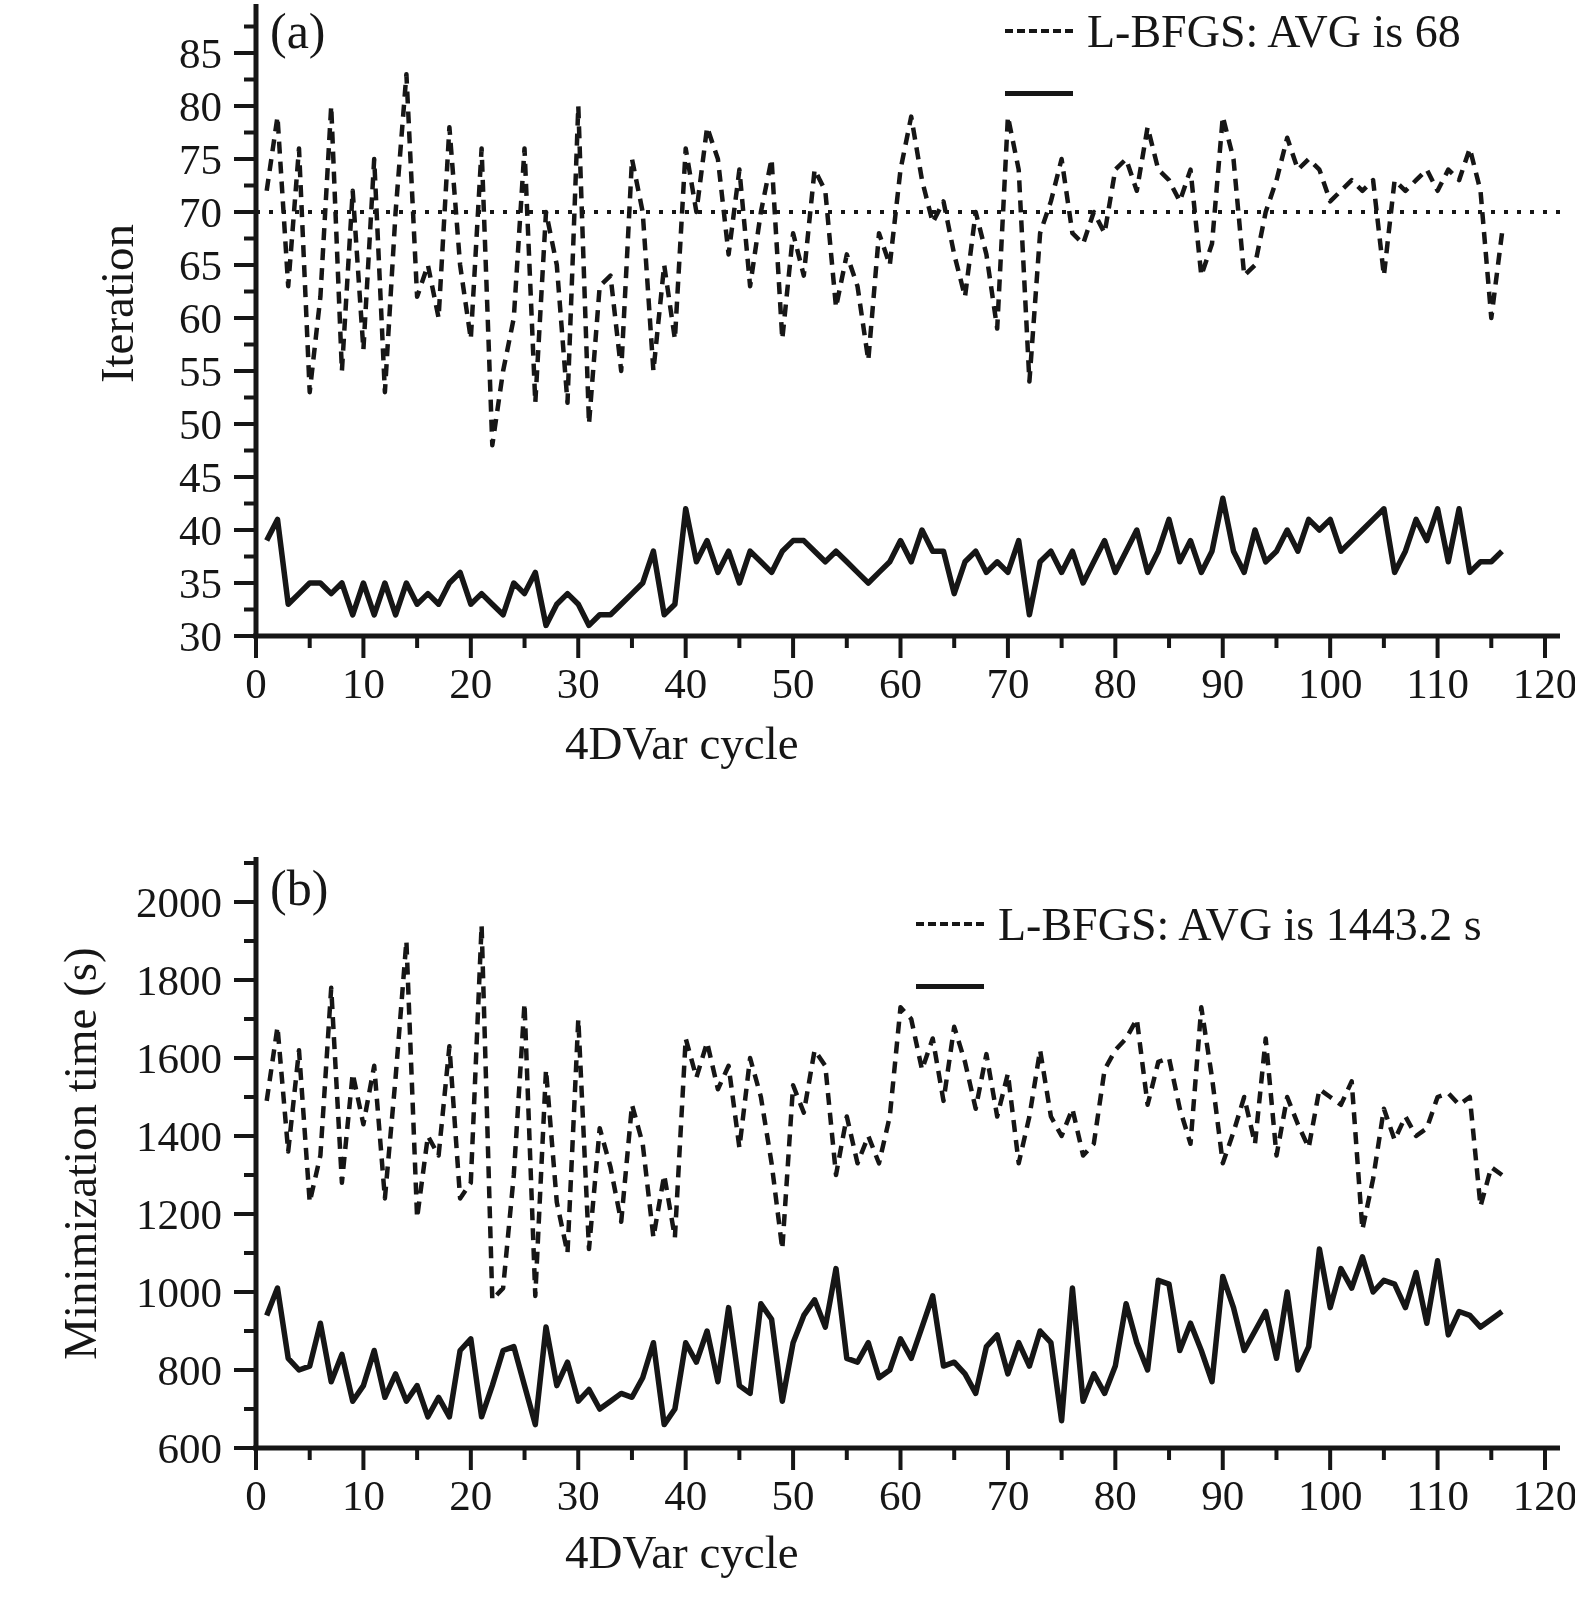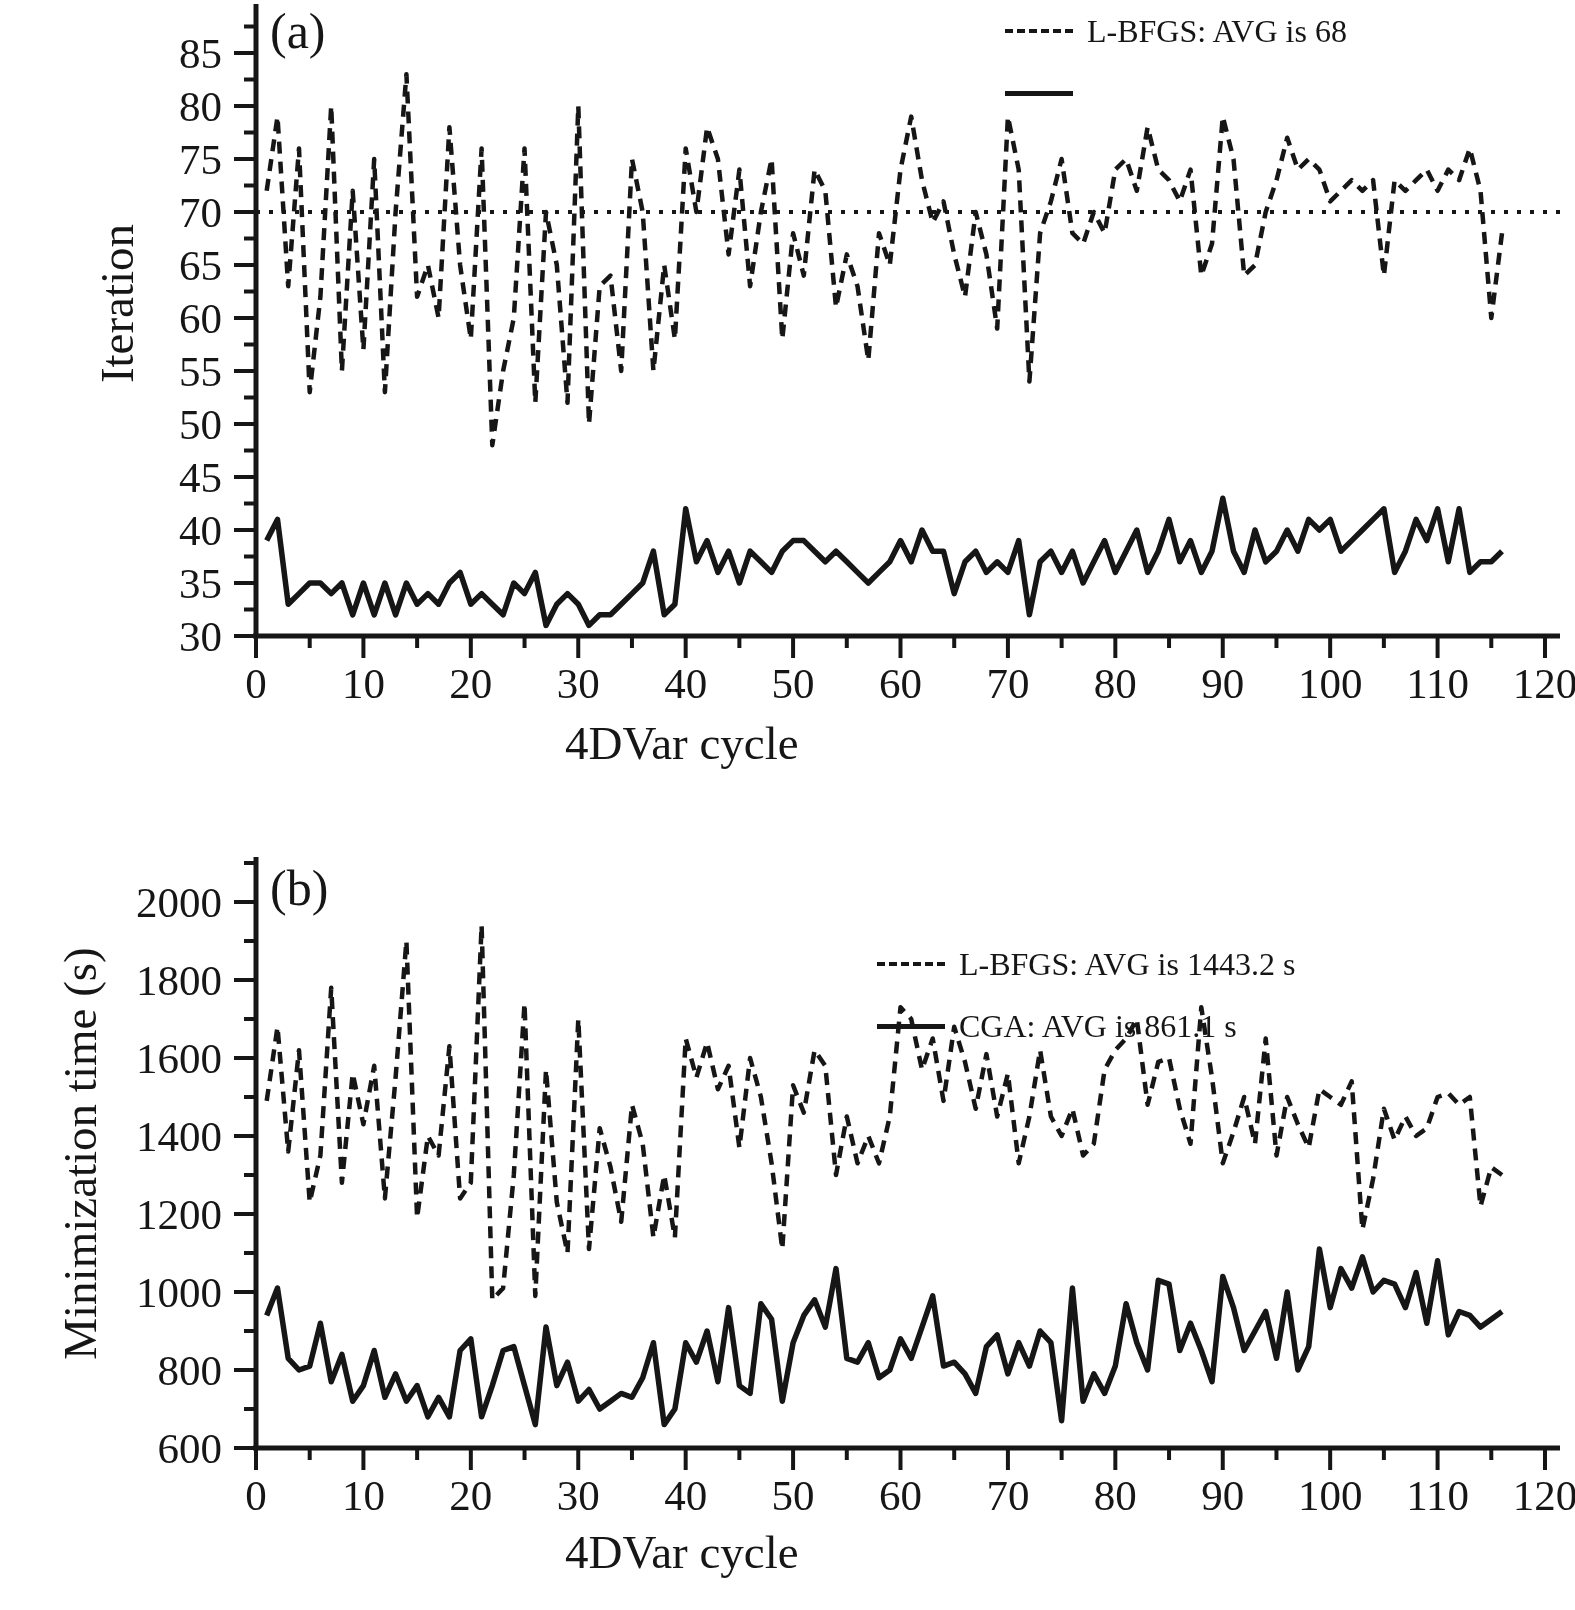--- a/index.html
+++ b/index.html
@@ -18,21 +18,21 @@
   .refline{stroke:#161616;stroke-width:4;stroke-dasharray:4 9;fill:none;}
   .panel-letter{position:absolute;font-size:50px;line-height:1;}
   .axis-title{position:absolute;font-size:47px;line-height:1;white-space:nowrap;}
   .axis-title.x{}
   .axis-title.y{text-align:center;white-space:nowrap;transform:rotate(-90deg);}
   .legend{position:absolute;}
   .legend-row{display:flex;align-items:center;height:62px;}
   .legend-sample{display:inline-block;height:0;margin-right:14px;flex:0 0 auto;}
   .legend-sample.dashed{width:68px;border-top:4.5px dashed #161616;}
   .legend-sample.solid{width:68px;border-top:5.5px solid #161616;}
-  .legend-label{font-size:32px;white-space:nowrap;}
+  .legend-label{font-size:46px;white-space:nowrap;}
 </style>
 </head>
 <body>
 
 <div class="page">
 
   <section class="panel" style="top:0;">
     <svg class="plot" viewBox="0 0 1575 805">
         <line x1="256" y1="4" x2="256" y2="636" class="axis"></line>
         <line x1="253" y1="636" x2="1560" y2="636" class="axis"></line>
@@ -193,25 +193,24 @@
         <line x1="1169.0416666666665" y1="643" x2="1169.0416666666665" y2="655" class="tick"></line>
         <line x1="1276.4583333333335" y1="643" x2="1276.4583333333335" y2="655" class="tick"></line>
         <line x1="1383.875" y1="643" x2="1383.875" y2="655" class="tick"></line>
         <line x1="1491.2916666666667" y1="643" x2="1491.2916666666667" y2="655" class="tick"></line>
         <polyline points="266.7,295.9 277.5,221.8 288.2,346.6 299.0,245.2 309.7,397.3 320.4,350.5 331.2,182.8 341.9,377.8 352.7,268.6 363.4,319.3 374.2,260.8 384.9,393.4 395.6,272.5 406.4,136.0 417.1,412.9 427.9,331.0 438.6,350.5 449.4,241.3 460.1,393.4 470.8,377.8 481.6,120.4 492.3,494.8 503.1,483.1 513.8,370.0 524.5,198.4 535.3,490.9 546.0,264.7 556.8,397.3 567.5,448.0 578.3,214.0 589.0,444.1 599.7,323.2 610.5,362.2 621.2,416.8 632.0,299.8 642.7,338.8 653.4,432.4 664.2,370.0 674.9,432.4 685.7,233.5 696.4,272.5 707.1,237.4 717.9,284.2 728.6,260.8 739.4,342.7 750.1,253.0 760.9,292.0 771.6,358.3 782.3,444.1 793.1,280.3 803.8,307.6 814.6,245.2 825.3,260.8 836.0,370.0 846.8,311.5 857.5,358.3 868.3,331.0 879.0,358.3 889.8,311.5 900.5,202.3 911.2,214.0 922.0,264.7 932.7,233.5 943.5,295.9 954.2,221.8 965.0,256.9 975.7,303.7 986.4,249.1 997.2,311.5 1007.9,268.6 1018.7,358.3 1029.4,311.5 1040.1,245.2 1050.9,311.5 1061.6,331.0 1072.4,303.7 1083.1,350.5 1093.8,338.8 1104.6,264.7 1115.3,245.2 1126.1,233.5 1136.8,214.0 1147.6,299.8 1158.3,256.9 1169.0,253.0 1179.8,303.7 1190.5,338.8 1201.3,202.3 1212.0,272.5 1222.8,358.3 1233.5,327.1 1244.2,292.0 1255.0,338.8 1265.7,233.5 1276.5,350.5 1287.2,292.0 1297.9,319.3 1308.7,342.7 1319.4,284.2 1330.2,292.0 1340.9,299.8 1351.7,276.4 1362.4,424.6 1373.1,373.9 1383.9,303.7 1394.6,334.9 1405.4,311.5 1416.1,331.0 1426.8,323.2 1437.6,292.0 1448.3,288.1 1459.1,299.8 1469.8,292.0 1480.5,401.2 1491.3,362.2 1502.0,370.0" class="series dashed"></polyline>
         <polyline points="266.7,510.4 277.5,483.1 288.2,553.3 299.0,565.0 309.7,561.1 320.4,518.2 331.2,576.7 341.9,549.4 352.7,596.2 363.4,580.6 374.2,545.5 384.9,592.3 395.6,568.9 406.4,596.2 417.1,580.6 427.9,611.8 438.6,592.3 449.4,611.8 460.1,545.5 470.8,533.8 481.6,611.8 492.3,580.6 503.1,545.5 513.8,541.6 524.5,580.6 535.3,619.6 546.0,522.1 556.8,580.6 567.5,557.2 578.3,596.2 589.0,584.5 599.7,604.0 610.5,596.2 621.2,588.4 632.0,592.3 642.7,572.8 653.4,537.7 664.2,619.6 674.9,604.0 685.7,537.7 696.4,557.2 707.1,526.0 717.9,576.7 728.6,502.6 739.4,580.6 750.1,588.4 760.9,498.7 771.6,514.3 782.3,596.2 793.1,537.7 803.8,510.4 814.6,494.8 825.3,522.1 836.0,463.6 846.8,553.3 857.5,557.2 868.3,537.7 879.0,572.8 889.8,565.0 900.5,533.8 911.2,553.3 922.0,522.1 932.7,490.9 943.5,561.1 954.2,557.2 965.0,568.9 975.7,588.4 986.4,541.6 997.2,529.9 1007.9,568.9 1018.7,537.7 1029.4,561.1 1040.1,526.0 1050.9,537.7 1061.6,615.7 1072.4,483.1 1083.1,596.2 1093.8,568.9 1104.6,588.4 1115.3,561.1 1126.1,498.7 1136.8,537.7 1147.6,565.0 1158.3,475.3 1169.0,479.2 1179.8,545.5 1190.5,518.2 1201.3,545.5 1212.0,576.7 1222.8,471.4 1233.5,502.6 1244.2,545.5 1255.0,526.0 1265.7,506.5 1276.5,553.3 1287.2,487.0 1297.9,565.0 1308.7,541.6 1319.4,444.1 1330.2,502.6 1340.9,463.6 1351.7,483.1 1362.4,451.9 1373.1,487.0 1383.9,475.3 1394.6,479.2 1405.4,502.6 1416.1,467.5 1426.8,518.2 1437.6,455.8 1448.3,529.9 1459.1,506.5 1469.8,510.4 1480.5,522.1 1491.3,514.3 1502.0,506.5" class="series solid"></polyline>
       </svg>
     <div class="panel-letter" style="left:270px;top:58px;">(b)</div>
     <div class="axis-title y" style="left:-240px;top:325px;width:640px;">Minimization time (s)</div>
     <div class="axis-title x" style="left:565px;top:724px;width:610px;">4DVar cycle</div>
-    <div class="legend" style="left:877px;top:88px;margin-top:40px;">
+    <div class="legend" style="left:916px;top:88px;">
       <div class="legend-row">
         <span class="legend-sample dashed"></span>
         <span class="legend-label">L-BFGS: AVG is 1443.2 s</span>
       </div>
       <div class="legend-row">
         <span class="legend-sample solid"></span>
-        <span class="legend-label">CGA: AVG is 861.1 s</span>
       </div>
     </div>
   </section>
 
 </div>
 
 </body></html>

